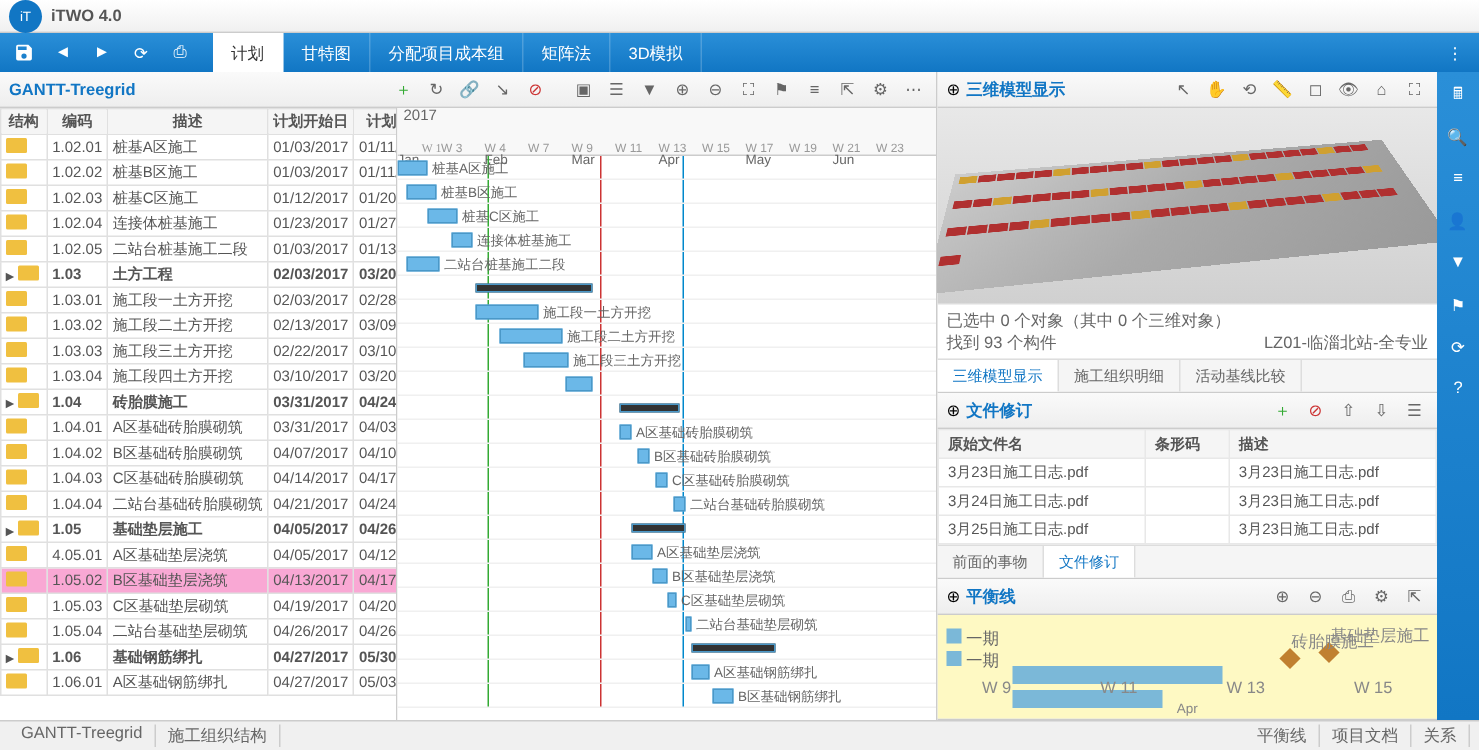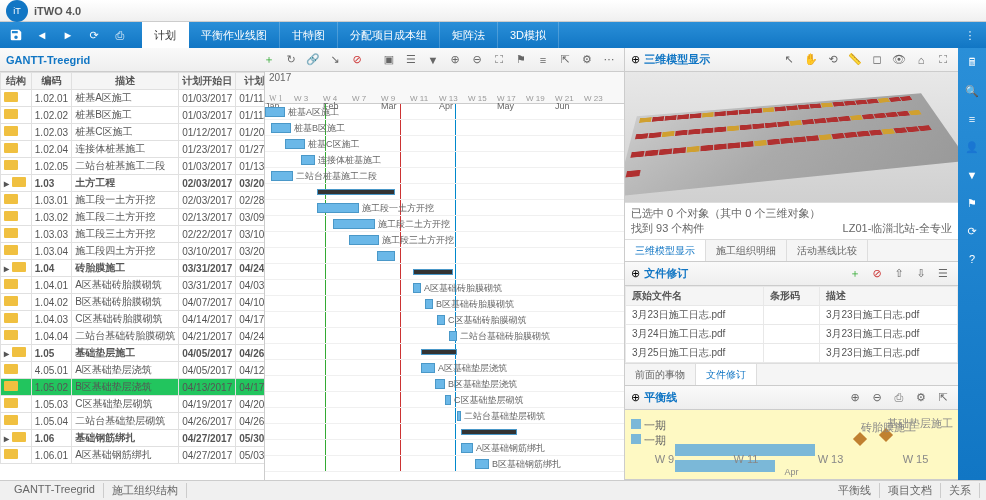--- a/index.html
+++ b/index.html
@@ -22,21 +22,21 @@
 .tb-btn{width:18px;height:18px;display:flex;align-items:center;justify-content:center;cursor:pointer;color:#666;border-radius:2px}
 .tb-btn.green{color:#3a3}
 .tb-btn.red{color:#c33}
 .spacer{flex:1}
 .gantt-wrap{flex:1;display:flex;overflow:hidden}
 .grid{width:265px;overflow:auto;border-right:1px solid #ccc}
 .grid table{width:100%;border-collapse:collapse}
 .grid th,.grid td{border:1px solid #e0e0e0;padding:1px 3px;font-size:10px;color:#555;white-space:nowrap;height:16px}
 .grid th{background:#f5f5f5;position:sticky;top:0}
 .folder{width:14px;height:10px;background:#f0c040;display:inline-block;border-radius:1px;margin-right:2px}
-.grid tr.sel td{background:#22c55e}
+.grid tr.sel td{background:#f9a8d4}
 .grid tr.bold td{font-weight:bold}
 .chart{flex:1;overflow:auto;position:relative;background:#fff}
 .timeline{height:32px;border-bottom:1px solid #ccc;background:#f8f8f8;position:relative}
 .tl-year{position:absolute;top:0;left:4px;font-size:10px;color:#666}
 .tl-month{position:absolute;top:29px;font-size:9px;color:#666}
 .tl-week{position:absolute;top:22px;font-size:8px;color:#999}
 .bars{position:relative}
 .bar-row{height:16px;border-bottom:1px solid #f0f0f0;position:relative}
 .bar{position:absolute;height:10px;top:3px;background:#6bb8e8;border:1px solid #4a98c8}
 .bar.sum{background:#333;height:6px;top:5px}
@@ -80,21 +80,20 @@
         <svg viewBox="0 0 24 24" fill="currentColor">
           <path d="M17 3H5a2 2 0 00-2 2v14a2 2 0 002 2h14a2 2 0 002-2V7l-4-4zm-5 16a3 3 0 110-6 3 3 0 010 6zm3-10H5V5h10v4z"></path>
         </svg>
       </div>
     <div class="btn">◄</div>
     <div class="btn">►</div>
     <div class="btn">⟳</div>
     <div class="btn">⎙</div>
     <div class="tabs" id="maintabs">
         <div class="tab active">计划</div>
-        <div class="tab">平衡作业线图</div>
         <div class="tab">甘特图</div>
         <div class="tab">分配项目成本组</div>
         <div class="tab">矩阵法</div>
         <div class="tab">3D模拟</div>
       </div>
     <div class="spacer"></div>
     <div class="btn">⋮</div>
   </div>
 
   <div class="body">
@@ -292,21 +291,21 @@
         </div>
         <div class="chart">
           <div class="timeline" id="timeline">
               <div class="tl-year">2017</div>
               <div class="tl-month" style="left: 0px;">Jan</div>
               <div class="tl-month" style="left: 58px;">Feb</div>
               <div class="tl-month" style="left: 116px;">Mar</div>
               <div class="tl-month" style="left: 174px;">Apr</div>
               <div class="tl-month" style="left: 232px;">May</div>
               <div class="tl-month" style="left: 290px;">Jun</div>
-              <div class="tl-week" style="left: 4px; font-family: Liberation Serif, serif;">W 1</div>
+              <div class="tl-week" style="left: 16px; font-family: Liberation Serif, serif;">W 1</div>
               <div class="tl-week" style="left: 29px;">W 3</div>
               <div class="tl-week" style="left: 58px;">W 4</div>
               <div class="tl-week" style="left: 87px;">W 7</div>
               <div class="tl-week" style="left: 116px;">W 9</div>
               <div class="tl-week" style="left: 145px;">W 11</div>
               <div class="tl-week" style="left: 174px;">W 13</div>
               <div class="tl-week" style="left: 203px;">W 15</div>
               <div class="tl-week" style="left: 232px;">W 17</div>
               <div class="tl-week" style="left: 261px;">W 19</div>
               <div class="tl-week" style="left: 290px;">W 21</div>

